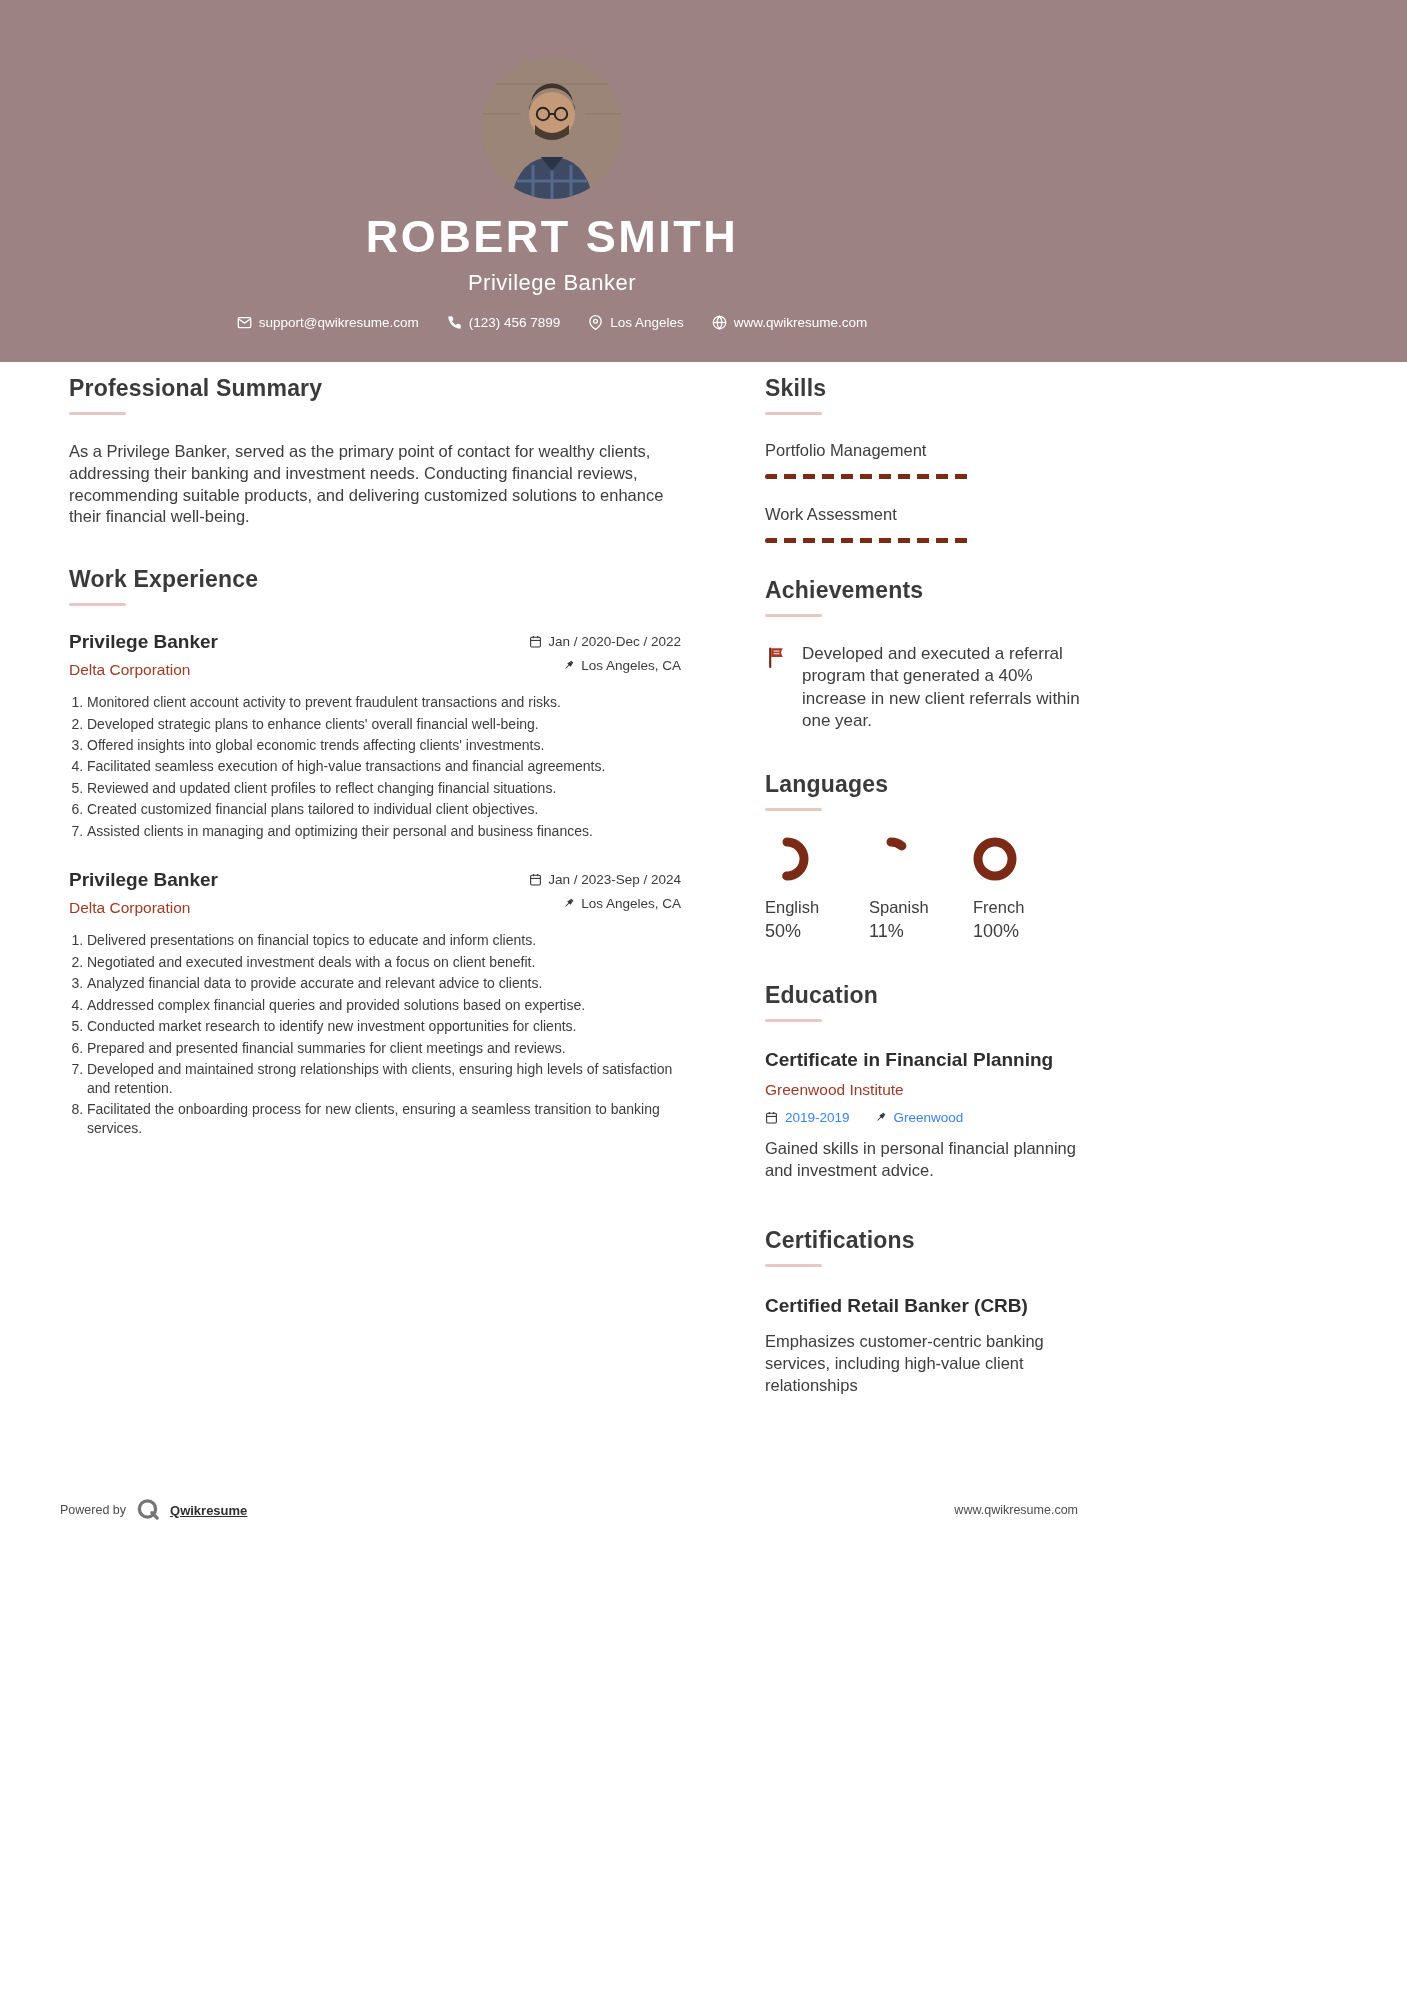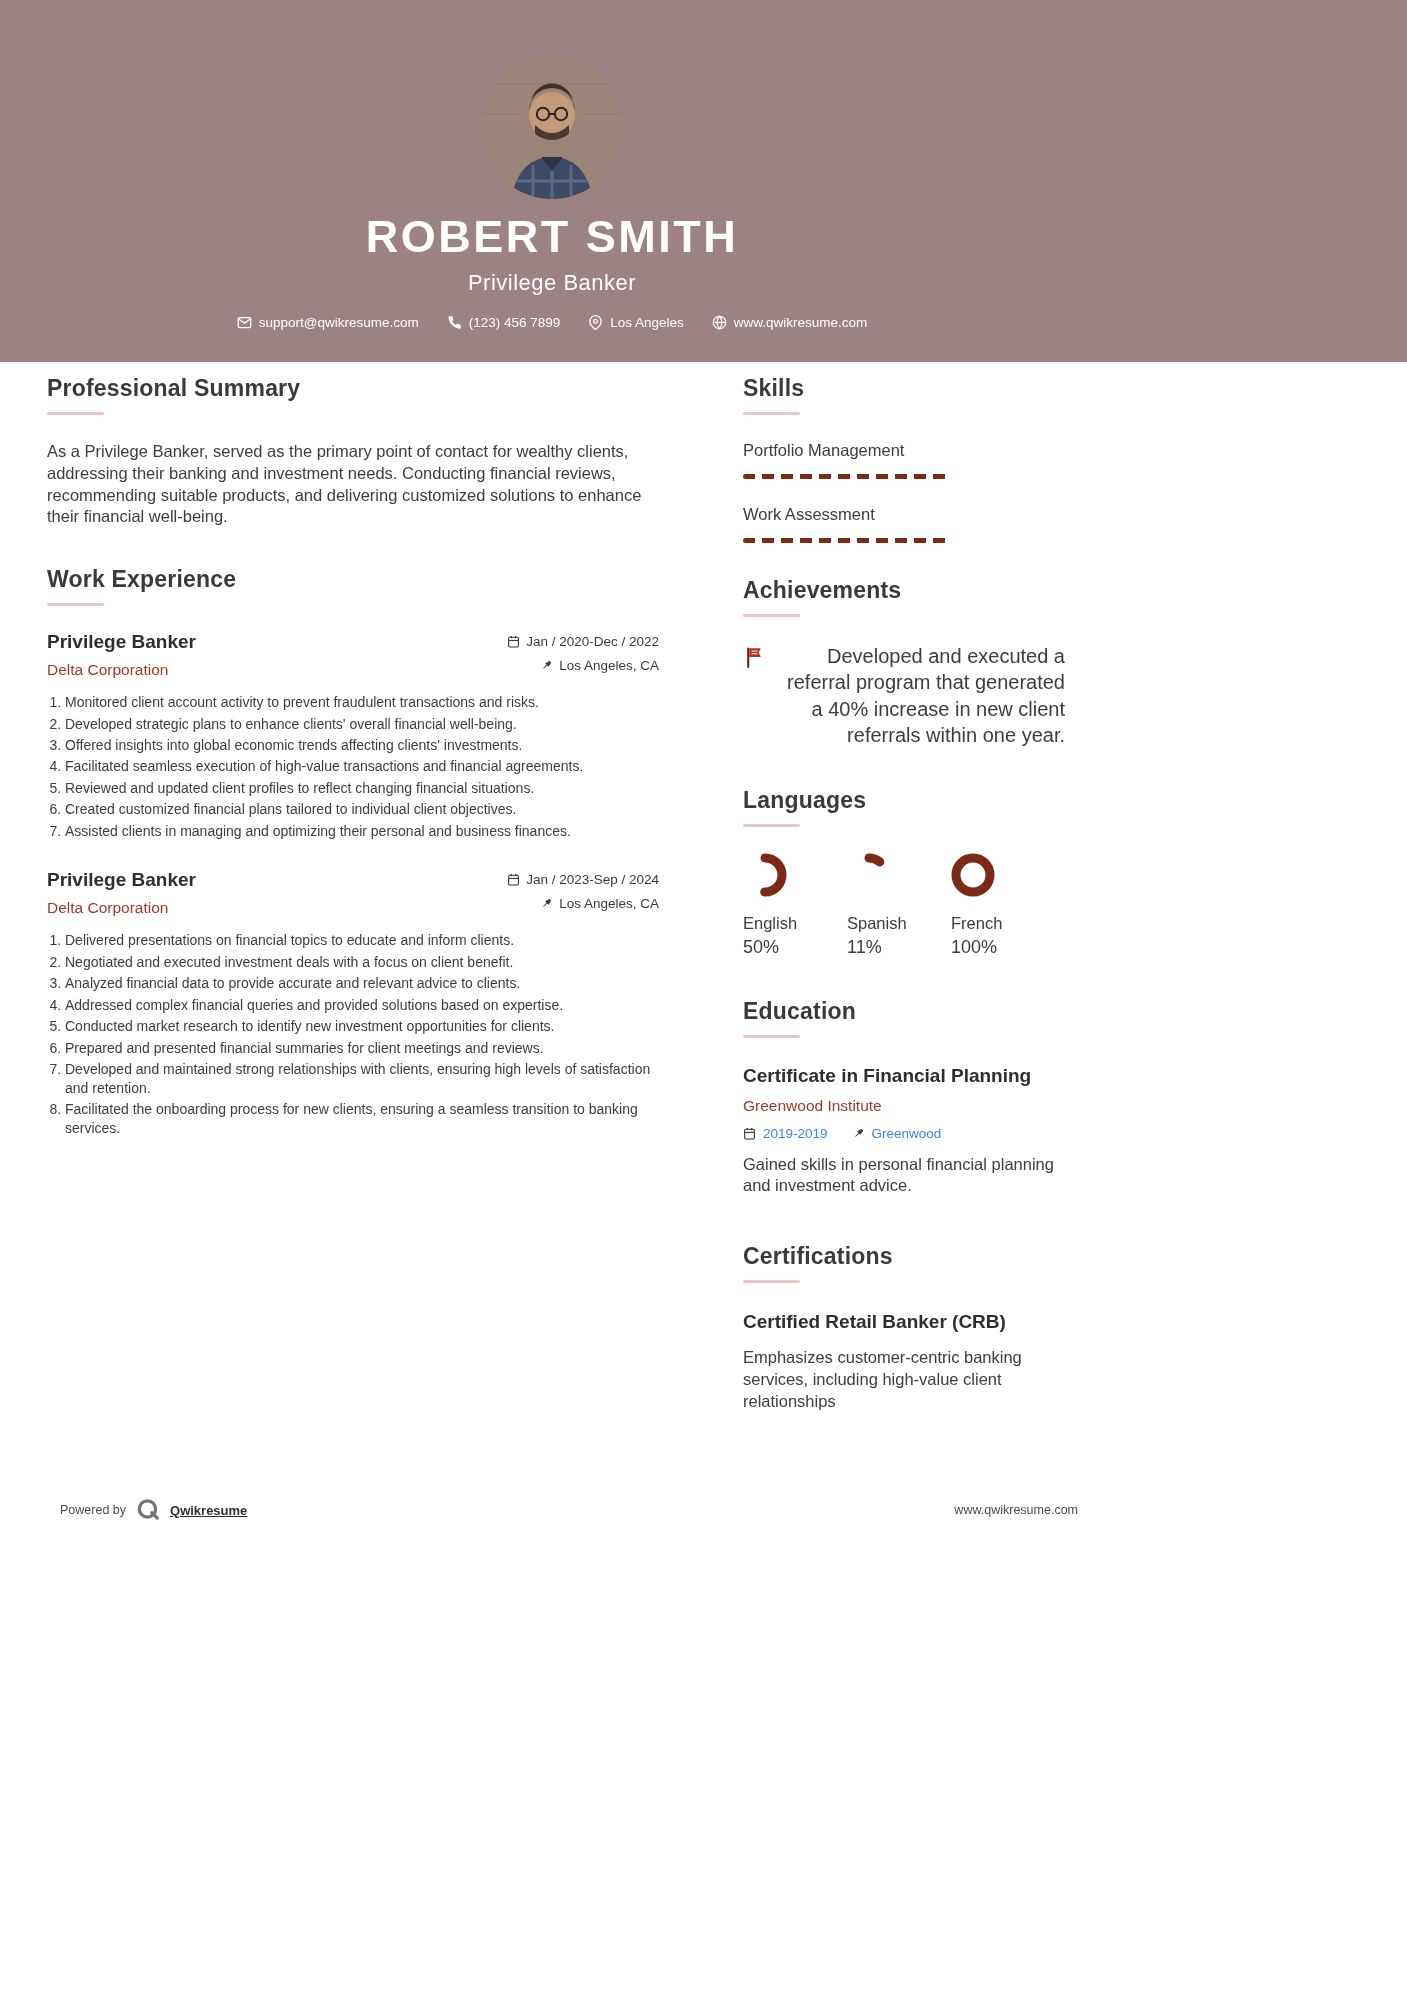--- a/index.html
+++ b/index.html
@@ -19,21 +19,21 @@
   
   .header{width:100%;height:362px;background:var(--header-bg);}
   .header-inner{width:1104px;text-align:center;padding-top:57px;}
   .photo{width:142px;height:142px;border-radius:50%;overflow:hidden;margin:0 auto;background:#9a8578;}
   .name{color:#ffffff;font-size:45px;font-weight:700;letter-spacing:2.5px;margin-top:12px;}
   .role{color:#ffffff;font-size:22px;font-weight:400;margin-top:7px;letter-spacing:0.5px;}
   .contact{margin-top:19px;display:flex;justify-content:center;align-items:center;gap:28px;color:#ffffff;font-size:13.5px;}
   .contact-item{display:flex;align-items:center;gap:7px;}
   .cicon{width:15px;height:15px;display:block;}
   
-  .content{display:flex;margin-left:47px;width:1018px;padding-top:13px;}
+  .content{display:flex;margin-left:69px;width:1018px;padding-top:13px;}
   .col-left{width:612px;flex:none;}
   .col-right{width:322px;flex:none;margin-left:84px;}
   h2.sec{font-size:23px;font-weight:700;color:var(--heading);margin:0;letter-spacing:0.2px;}
   .rule{width:57px;height:3px;background:var(--underline);border-radius:2px;margin-top:10px;}
   .summary-text{margin:26px 0 0;font-size:16.5px;line-height:1.32;}
   .work-sec{margin-top:38px;}
   .job{margin-top:25px;}
   .job2{margin-top:29px;}
   .job-head{display:flex;justify-content:space-between;align-items:flex-start;}
   .job-title{font-size:19px;font-weight:700;color:#2e2e2e;}
@@ -45,21 +45,21 @@
   ol.duties{margin:14px 0 0;padding-left:18px;font-size:14px;line-height:1.32;}
   ol.duties li{margin-bottom:3px;}
   
   .skill{margin-top:26px;}
   .skill-name{font-size:16.5px;}
   .skill-bar{margin-top:14px;height:5px;width:205px;border-radius:3px;
     background:repeating-linear-gradient(90deg,var(--accent-dark) 0 12px,transparent 12px 19px);}
   .ach-sec{margin-top:34px;}
   .ach-item{margin-top:26px;display:flex;gap:12px;align-items:flex-start;}
   .ach-icon{width:25px;height:25px;flex:none;margin-top:2px;}
-  .ach-text{font-size:20px;line-height:1.32;text-align:right;}
+  .ach-text{font-size:17px;line-height:1.32;}
   .lang-sec{margin-top:38px;}
   .lang-row{margin-top:26px;display:flex;}
   .lang{width:104px;}
   .donut{width:44px;height:44px;display:block;}
   .lang-name{margin-top:17px;font-size:16.5px;}
   .lang-pct{margin-top:4px;font-size:18px;}
   .edu-sec{margin-top:40px;}
   .edu-degree{margin-top:26px;font-size:19px;font-weight:700;color:#2e2e2e;line-height:1.27;}
   .edu-school{margin-top:9px;font-size:15.5px;color:var(--accent);}
   .edu-meta{margin-top:11px;display:flex;align-items:center;gap:7px;font-size:13.5px;color:#3b82f6;}

